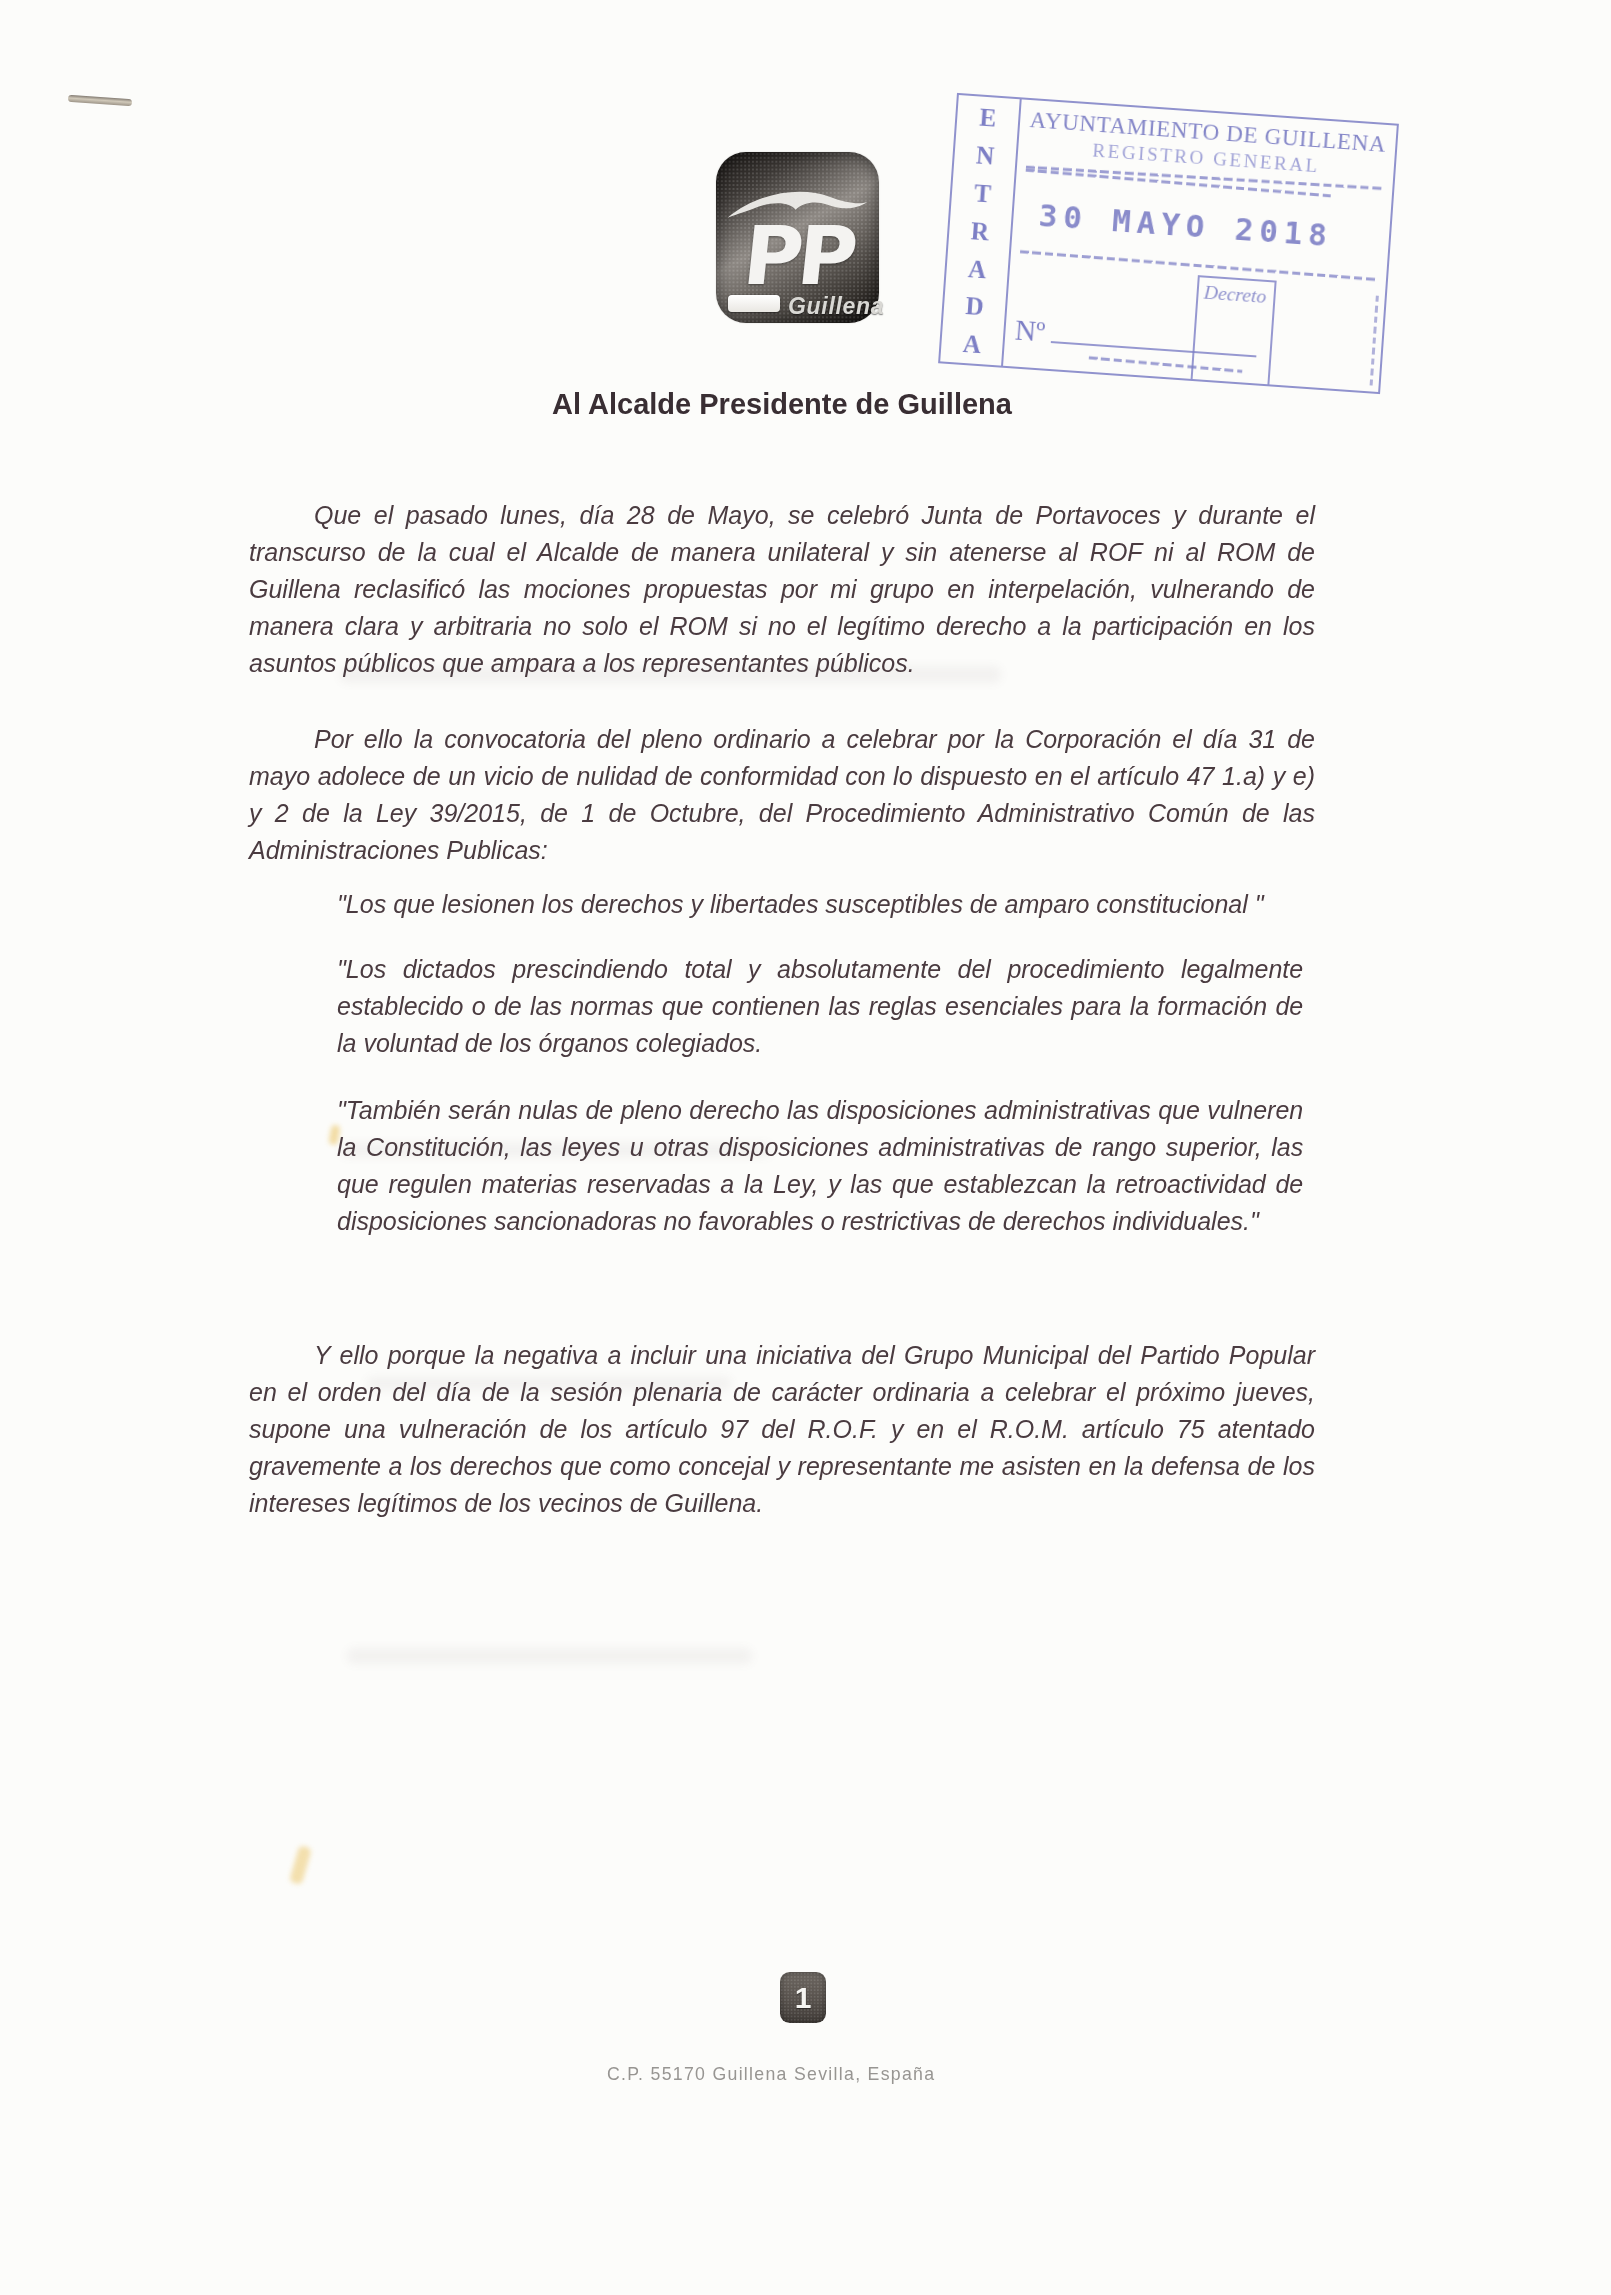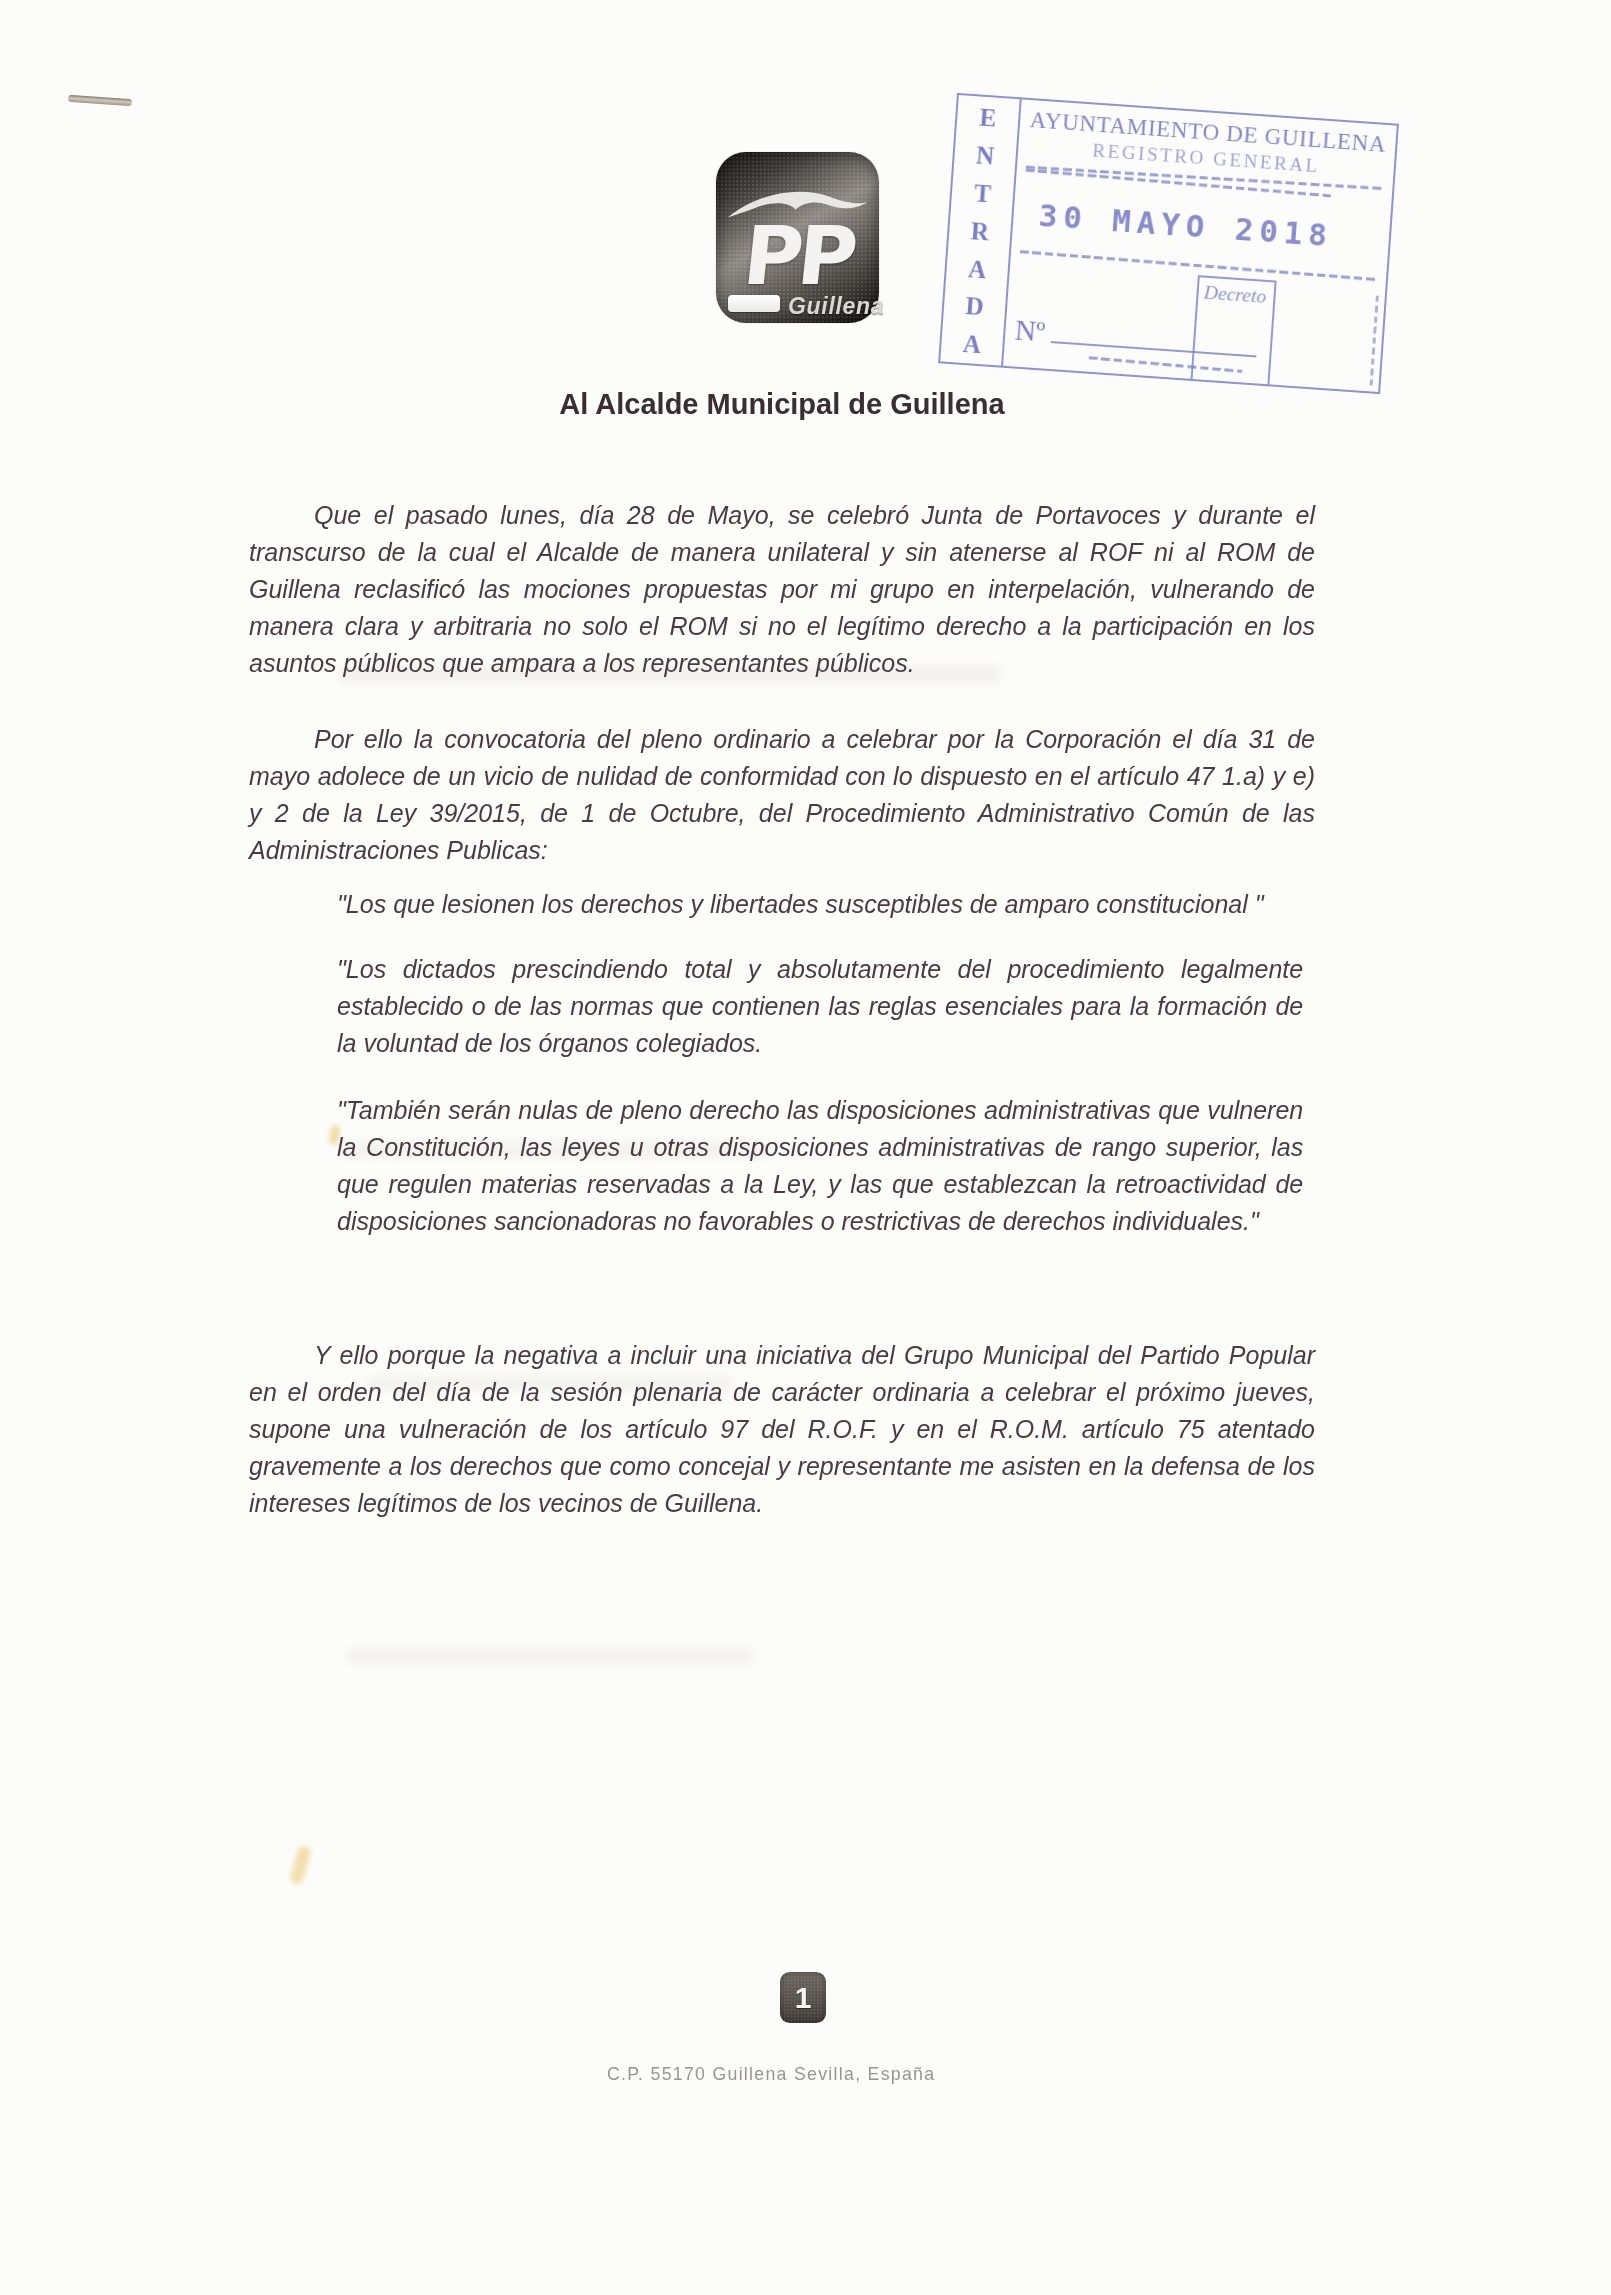--- a/index.html
+++ b/index.html
@@ -219,21 +219,21 @@
       </div>
       <div class="microline ml-d"></div>
       <div class="decreto-box">
         <span class="decreto-label">Decreto</span>
       </div>
       <div class="stamp-right-hatch"></div>
     </div>
   </div>
 
   <div class="letter">
-    <h1>Al Alcalde Municipal de Guillena</h1>
+    <h1>Al Alcalde Presidente de Guillena</h1>
 
 
     <p class="p-indent p-que">Que el pasado lunes, día 28 de Mayo, se celebró  Junta de Portavoces y durante el transcurso de la cual el Alcalde de manera unilateral y sin atenerse al ROF ni al ROM de Guillena reclasificó las mociones propuestas por mi grupo en interpelación, vulnerando de manera clara y arbitraria no solo  el ROM  si no el legítimo derecho a la participación en los asuntos públicos que ampara a los representantes públicos.</p>
 
     <p class="p-indent p-porello">Por ello la convocatoria  del pleno ordinario a celebrar por la Corporación el día 31 de mayo adolece de un vicio de nulidad de conformidad con lo dispuesto en el artículo 47 1.a) y e)  y 2 de la Ley 39/2015, de 1 de Octubre, del Procedimiento Administrativo Común de las Administraciones Publicas:</p>
 
     <p class="quote q1">"Los que lesionen los  derechos y libertades susceptibles de amparo constitucional "</p>
     <p class="quote q2">"Los dictados prescindiendo total y absolutamente del procedimiento legalmente establecido o de las normas que contienen las reglas esenciales para la formación de la voluntad de los órganos colegiados.</p>
     <p class="quote q3">"También serán nulas de pleno derecho las disposiciones administrativas que vulneren la Constitución, las leyes u otras disposiciones administrativas de rango superior, las que regulen materias reservadas a la Ley, y las que establezcan la retroactividad de disposiciones sancionadoras no favorables o restrictivas de derechos individuales."</p>
 

